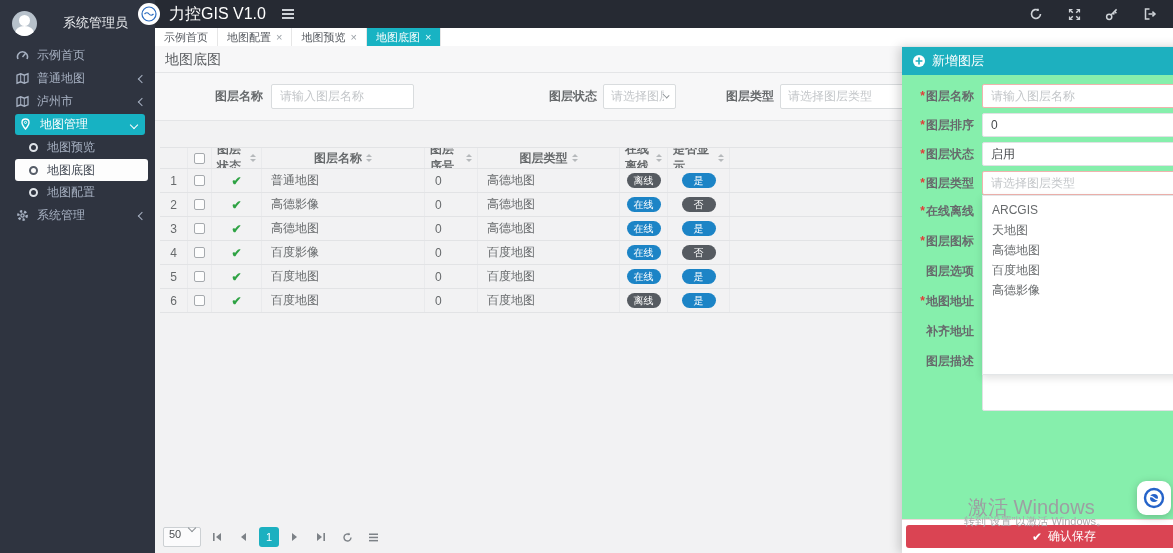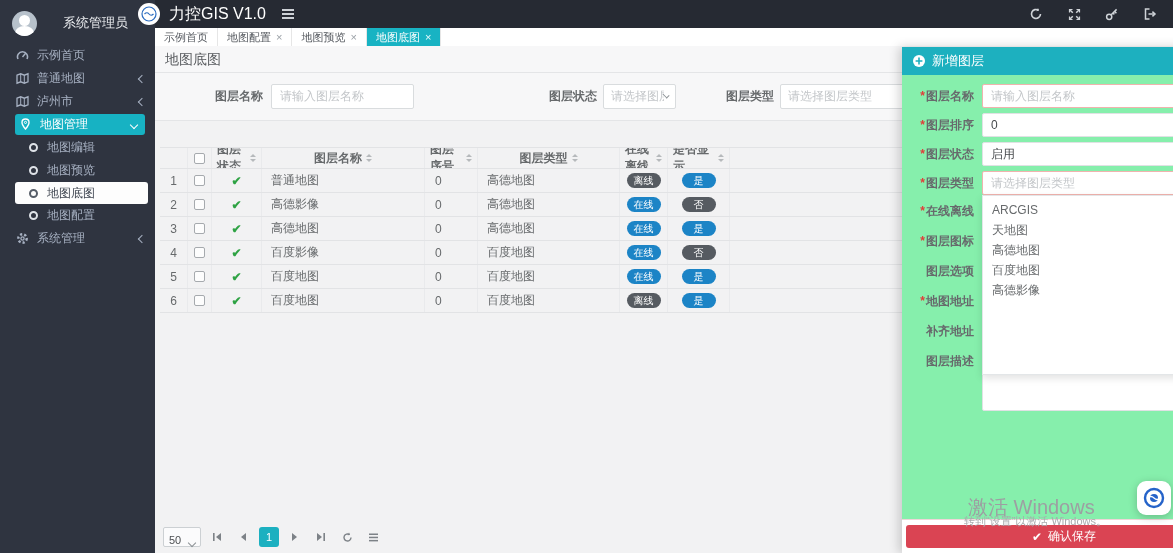--- a/index.html
+++ b/index.html
@@ -66,21 +66,21 @@
   .sort{display:inline-flex;flex-direction:column;gap:2px;margin-left:4px}
   .sort i{width:0;height:0;border-left:3px solid transparent;border-right:3px solid transparent;display:block}
   .sort .up{border-bottom:3px solid #b6b9bc}
   .sort .dn{border-top:3px solid #b6b9bc}
   .badge{min-width:34px;height:15px;border-radius:8px;color:#fff;font-size:10px;display:inline-flex;align-items:center;justify-content:center;padding:0 7px}
   .badge-blue{background:#1c84c6}
   .badge-gray{background:#565b61}
 
   
   .pager{position:absolute;left:8px;bottom:6px;display:flex;align-items:center;gap:6px;height:20px}
-  .psize{width:38px;height:20px;border:1px solid #ccd0d3;border-radius:2px;background:#fbfbfc;display:flex;align-items:flex-end;padding:0 5px;font-size:11px;color:#4c4f52}
+  .psize{width:38px;height:20px;border:1px solid #ccd0d3;border-radius:2px;background:#fbfbfc;display:flex;align-items:flex-start;padding:0 5px;font-size:11px;color:#4c4f52}
   .pbtn{width:20px;height:20px;display:flex;align-items:center;justify-content:center;cursor:pointer}
   .pcur{width:20px;height:20px;background:#1cb0c0;color:#fff;border-radius:3px;display:flex;align-items:center;justify-content:center;font-size:11px;cursor:pointer}
 
   
   .modal{position:absolute;left:902px;top:47px;width:324px;bottom:0;background:#86efac;box-shadow:-3px 0 10px rgba(0,0,0,.18);z-index:20}
   .m-head{height:28px;background:#1db0bf;color:#fff;display:flex;align-items:center;padding:0 10px;font-size:13px;gap:6px}
   .m-close{margin-left:auto;font-size:14px;color:#eafcfd;cursor:pointer}
   .m-body{position:absolute;top:28px;left:0;right:0;bottom:34px;padding:9px 6px 0 6px;overflow:hidden}
   .frow{display:flex;align-items:center;margin-bottom:5px;height:24px}
   .frow.lab-only{height:22px;margin-bottom:8px}
@@ -153,24 +153,20 @@
           <svg width="13" height="13" viewBox="0 0 13 13">
               <path d="M6.5 1 C8.7 1 10 2.6 10 4.4 C10 6.8 6.5 11 6.5 11 C6.5 11 3 6.8 3 4.4 C3 2.6 4.3 1 6.5 1 Z" fill="none" stroke="#fff" stroke-width="1.4"></path>
               <circle cx="6.5" cy="4.4" r="1.1" fill="#fff"></circle>
             </svg>
         </span>
         <span>地图管理</span>
         <span class="chev chev-d"></span>
       </div>
       <div class="s-item">
         <span class="ring"></span>
-        <span>地图编辑</span>
-      </div>
-      <div class="s-item">
-        <span class="ring"></span>
         <span>地图预览</span>
       </div>
       <div class="s-item selected">
         <span class="ring"></span>
         <span>地图底图</span>
       </div>
       <div class="s-item">
         <span class="ring"></span>
         <span>地图配置</span>
       </div>

